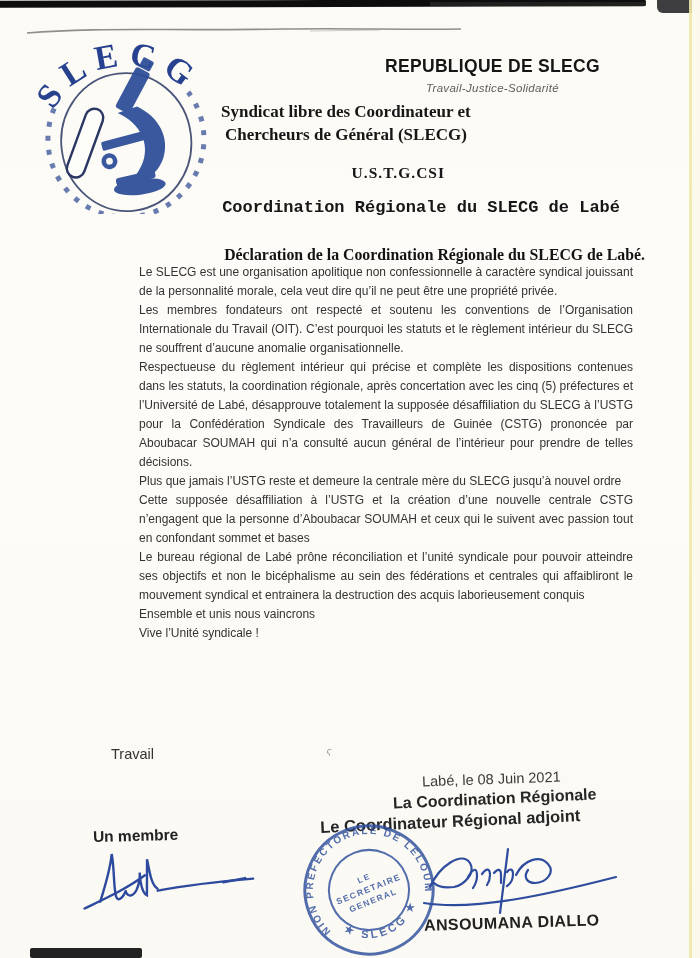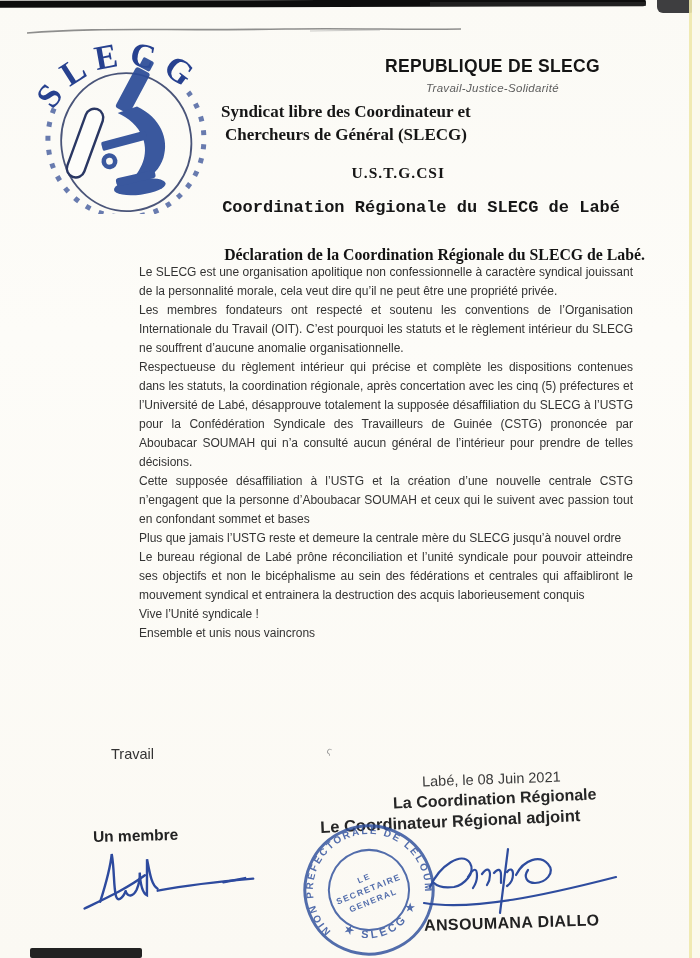--- a/index.html
+++ b/index.html
@@ -94,25 +94,25 @@
     <div class="l2">Chercheurs de Général (SLECG)</div>
   </div>
   <div class="affil">U.S.T.G.CSI</div>
   <div class="coord">Coordination Régionale du SLECG de Labé</div>
   <div class="decl">Déclaration de la Coordination Régionale du SLECG de Labé.</div>
 
   <div class="body">
       <div>Le SLECG est une organisation apolitique non confessionnelle à caractère syndical jouissant de la personnalité morale, cela veut dire qu’il ne peut être une propriété privée.</div>
       <div>Les membres fondateurs ont respecté et soutenu les conventions de l’Organisation Internationale du Travail (OIT). C’est pourquoi les statuts et le règlement intérieur du SLECG ne souffrent d’aucune anomalie organisationnelle.</div>
       <div>Respectueuse du règlement intérieur qui précise et complète les dispositions contenues dans les statuts, la coordination régionale, après concertation avec les cinq (5) préfectures et l’Université de Labé, désapprouve totalement la supposée désaffiliation du SLECG à l’USTG pour la Confédération Syndicale des Travailleurs de Guinée (CSTG) prononcée par Aboubacar SOUMAH qui n’a consulté aucun général de l’intérieur pour prendre de telles décisions.</div>
+      <div>Plus que jamais l’USTG reste et demeure la centrale mère du SLECG jusqu’à nouvel ordre</div>
       <div>Cette supposée désaffiliation à l’USTG et la création d’une nouvelle centrale CSTG n’engagent que la personne d’Aboubacar SOUMAH et ceux qui le suivent avec passion tout en confondant sommet et bases</div>
-      <div>Plus que jamais l’USTG reste et demeure la centrale mère du SLECG jusqu’à nouvel ordre</div>
       <div>Le bureau régional de Labé prône réconciliation et l’unité syndicale pour pouvoir atteindre ses objectifs et non le bicéphalisme au sein des fédérations et centrales qui affaibliront le mouvement syndical et entrainera la destruction des acquis laborieusement conquis</div>
+      <div>Ensemble et unis nous vaincrons</div>
       <div>Vive l’Unité syndicale !</div>
-      <div>Ensemble et unis nous vaincrons</div>
     </div>
   <div class="amanda">Travail</div>
 
   <div class="date">Labé, le 08 Juin 2021</div>
   <div class="sig-org">La Coordination Régionale</div>
   <div class="sig-role">Le Coordinateur Régional adjoint</div>
   <div class="member">Un membre</div>
 
   <svg class="sig-left" viewBox="0 0 190 78">
     <g fill="none" stroke="#2d4a9e" stroke-width="2.4" stroke-linecap="round">

